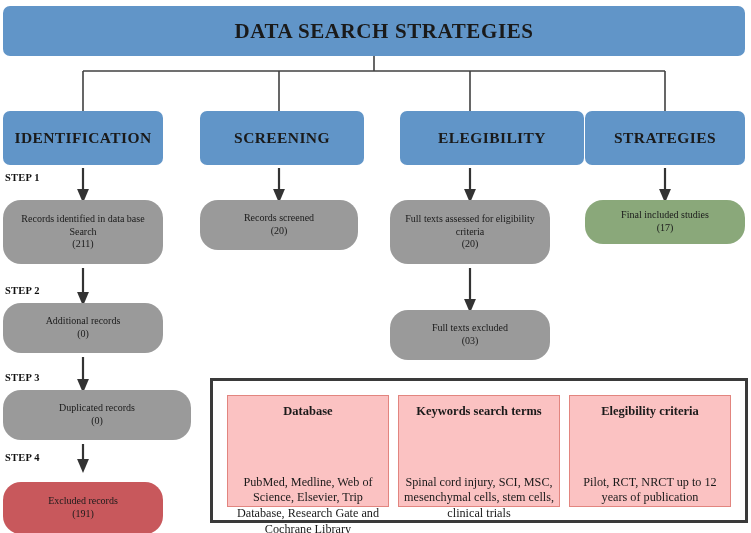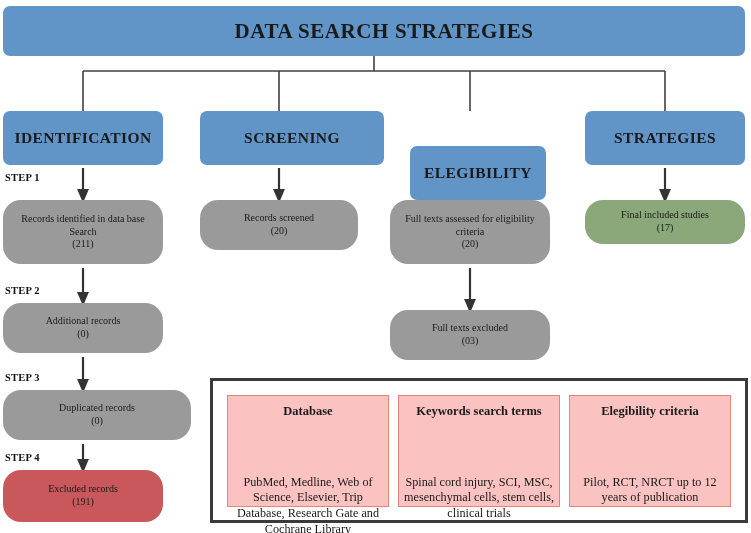--- a/index.html
+++ b/index.html
@@ -47,33 +47,33 @@
   .stage-box {
     top: 111px;
     height: 54px;
     background: #6195c8;
     border-radius: 7px;
     font-weight: bold;
     font-size: 15.5px;
     letter-spacing: 0.4px;
   }
   .stage-1 { left: 3px;   width: 160px; }
-  .stage-2 { left: 200px; width: 184px; }
-  .stage-3 { left: 410px; width: 136px; margin-top: 35px; }
+  .stage-2 { left: 200px; width: 164px; }
+  .stage-3 { left: 400px; width: 184px; }
   .stage-4 { left: 585px; width: 160px; }
 
   
   .proc {
     border-radius: 18px;
     font-size: 10px;
     line-height: 1.28;
     padding: 4px 8px;
   }
   .gray  { background: #9a9a9a; }
-  .red   { background: #c8585c; }
+  .red   { background: #c8585c; margin-top: 12px; }
   .green { background: #8aa87a; }
 
   .p-rec1  { left: 3px;   top: 200px; width: 160px; height: 64px; }
   .p-rec2  { left: 3px;   top: 303px; width: 160px; height: 50px; }
   .p-rec3  { left: 3px;   top: 390px; width: 188px; height: 50px; }
   .p-rec4  { left: 3px;   top: 470px; width: 160px; height: 52px; }
   .p-scr   { left: 200px; top: 200px; width: 158px; height: 50px; }
   .p-elg1  { left: 390px; top: 200px; width: 160px; height: 64px; }
   .p-elg2  { left: 390px; top: 310px; width: 160px; height: 50px; }
   .p-inc   { left: 585px; top: 200px; width: 160px; height: 44px; }

